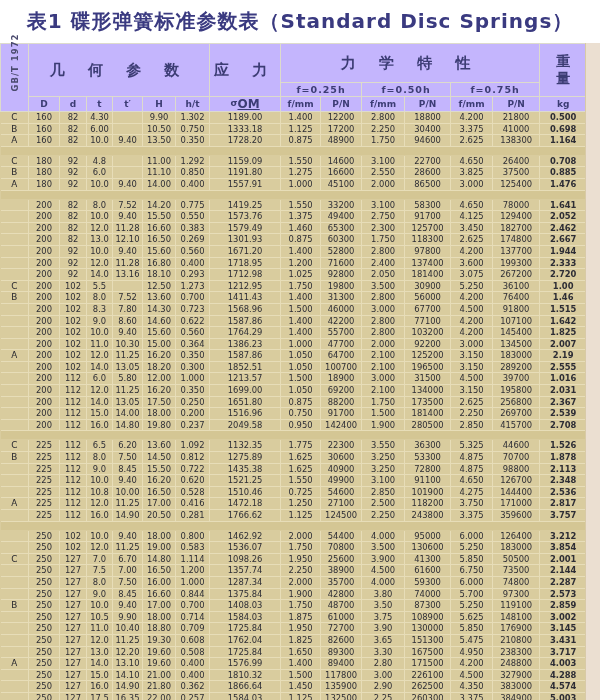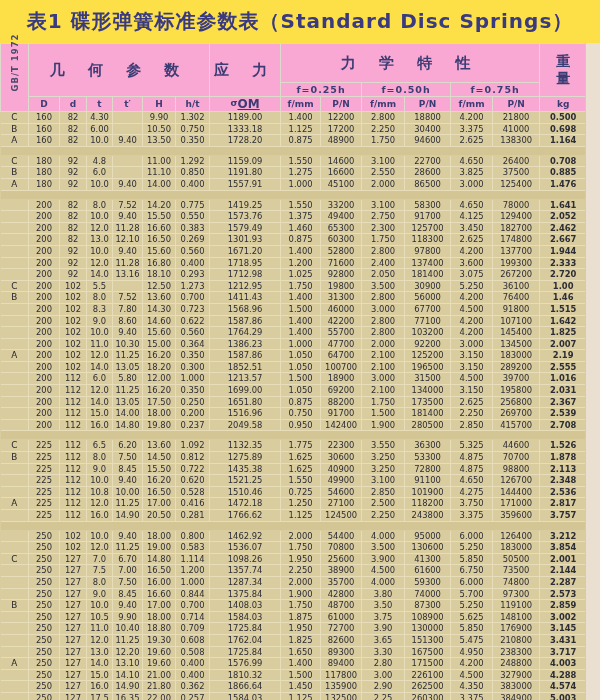--- a/index.html
+++ b/index.html
@@ -4,40 +4,40 @@
 <style>
   html,body{margin:0;padding:0;}
   body{
     width:600px;height:700px;overflow:hidden;position:relative;
     background:#f1f0e7;
     font-family:"DejaVu Sans","Liberation Sans",sans-serif;
     -webkit-font-smoothing:antialiased;
   }
   .title-bar{
     height:43px;display:flex;align-items:center;justify-content:center;
-    background:#fde047;
+    background:#ffffff;
   }
   .page-title{
     font-size:20px;font-weight:bold;color:#3a3a80;letter-spacing:1px;
     white-space:nowrap;
   }
   .table-area{
     position:absolute;top:43px;left:0;right:0;bottom:0;
     background:#d9cc9e;
   }
   .edge-strip{
     position:absolute;top:0;right:0;bottom:0;width:14px;
     background:#ebdfd1;border-left:1px solid #d8caa6;
   }
   table.spec{
     border-collapse:collapse;table-layout:fixed;width:586px;
   }
   
   thead td{
-    background:#f9a8d4;color:#3c3c74;text-align:center;vertical-align:middle;
+    background:#c4b5fd;color:#3c3c74;text-align:center;vertical-align:middle;
     border:1px solid #dddbcc;padding:0;
   }
   thead{border-bottom:2px solid #c6b océ;}
   tr.h-group td{height:38px;}
   tr.h-defl td{height:13px;font-size:9.5px;letter-spacing:1px;font-weight:bold;margin-top:24px;}
   tr.h-cols td{height:12px;font-size:9px;font-weight:bold;}
   .grp-label{font-size:15px;font-weight:bold;letter-spacing:9px;text-indent:9px;}
   .std-cell div{
     transform:rotate(-90deg);font-size:8.5px;font-weight:bold;letter-spacing:1px;
     white-space:nowrap;color:#4a4a6e;

